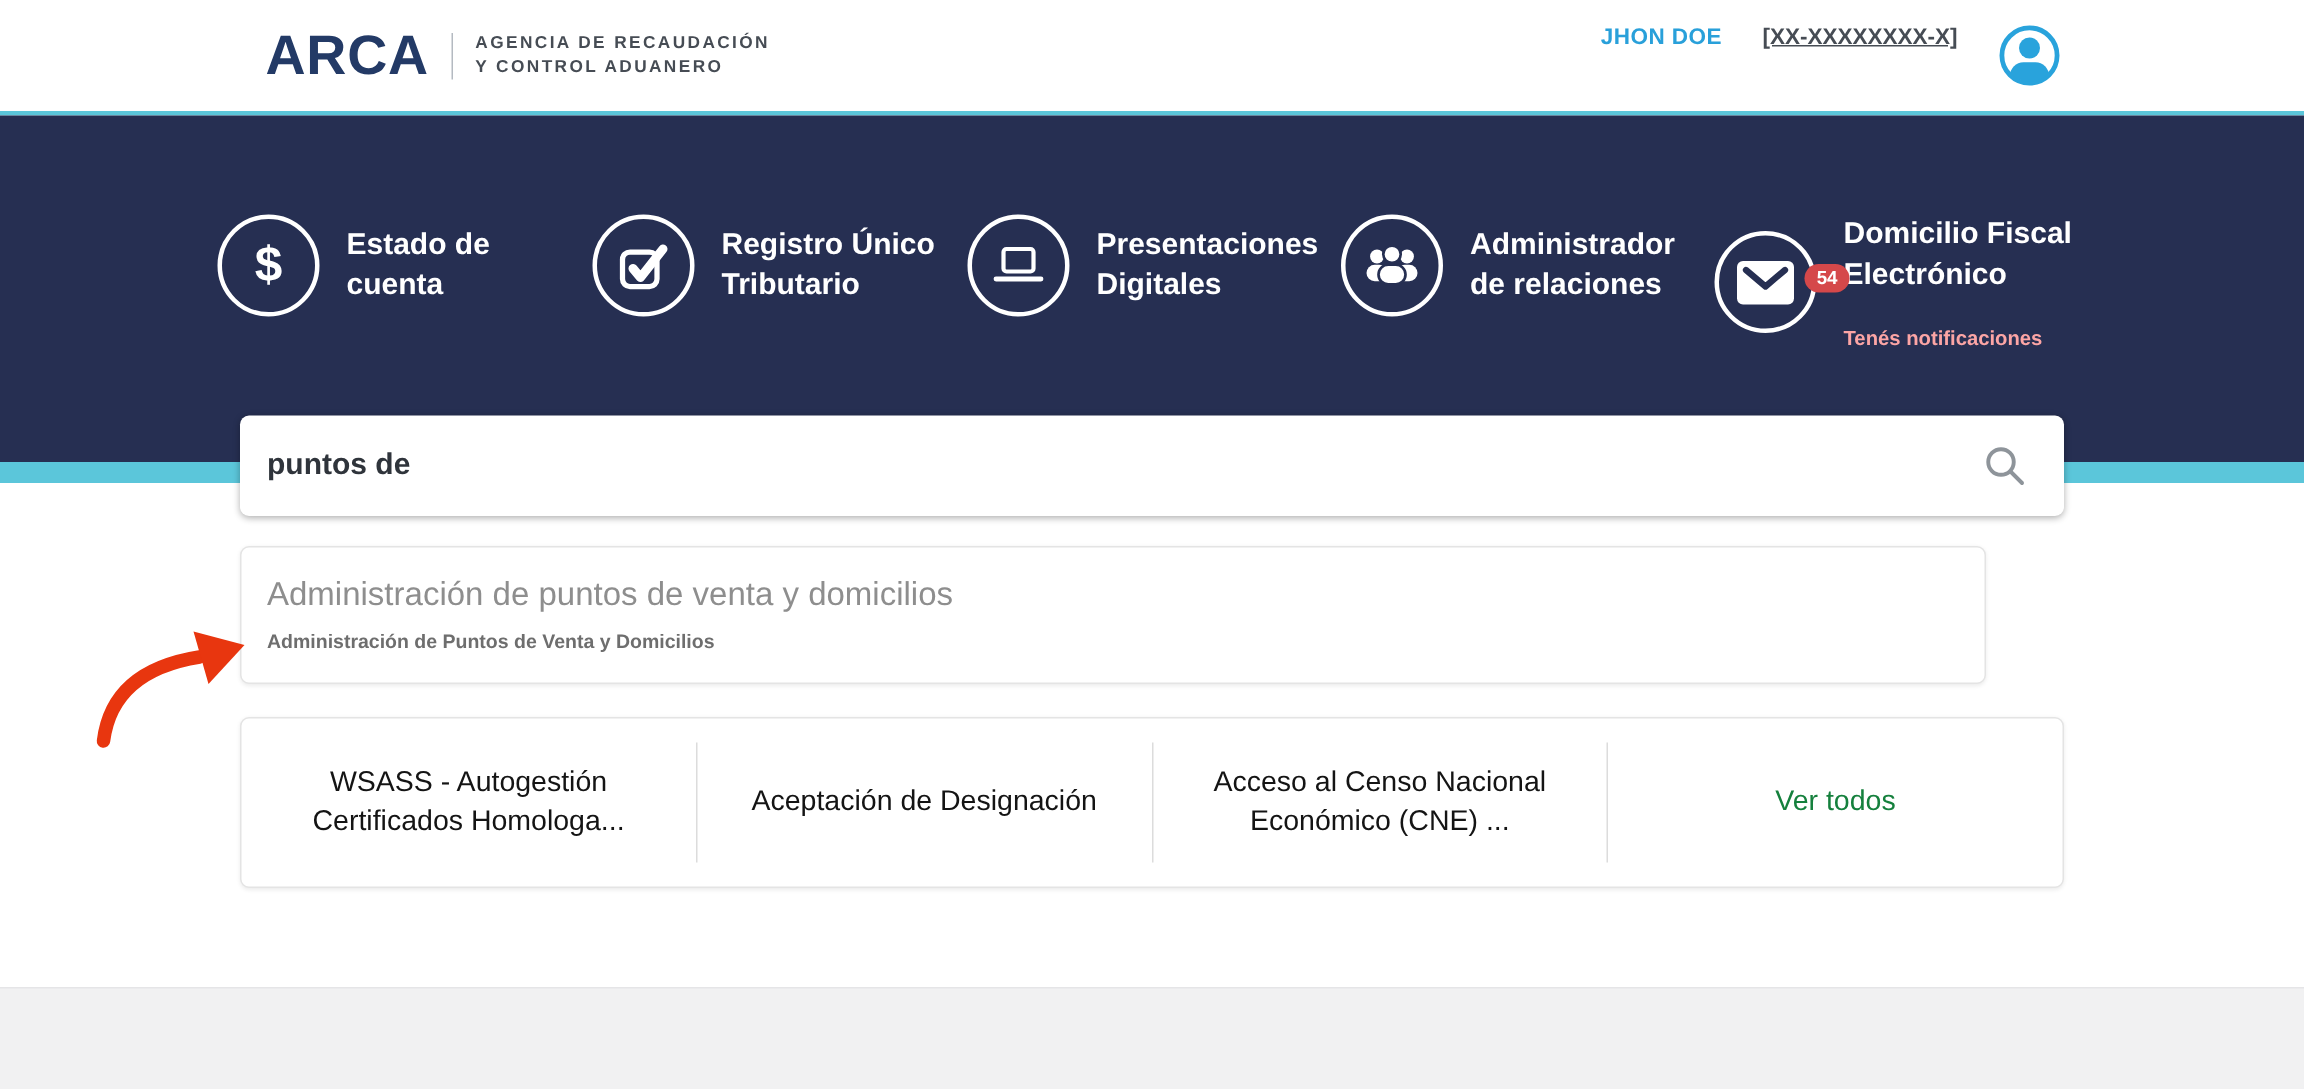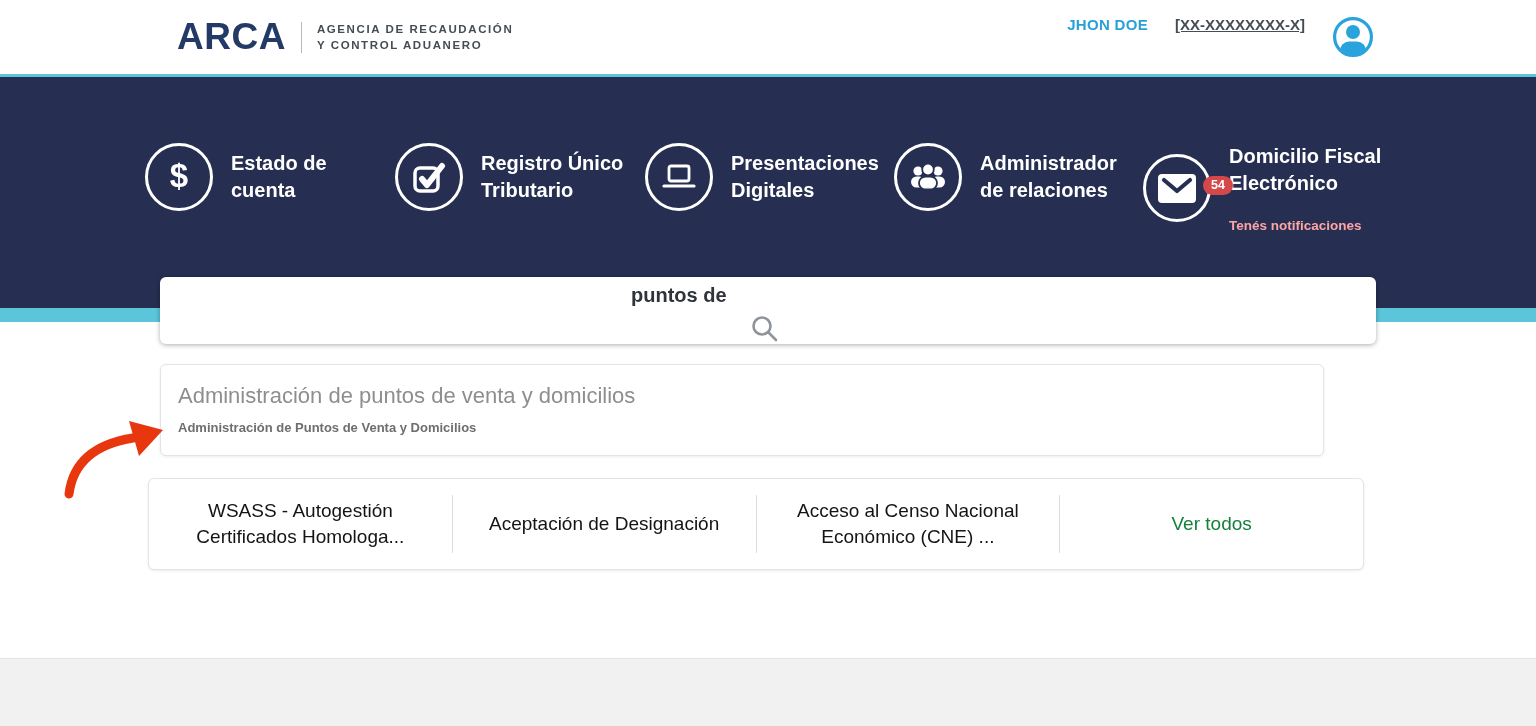--- a/index.html
+++ b/index.html
@@ -32,36 +32,36 @@
                 display:flex; align-items:center; justify-content:center; }
   .dollar { font-size:33px; font-weight:600; color:#fff; padding-bottom:2px; }
   .nav-label { color:#fff; font-size:20px; font-weight:600; line-height:1.35; }
   .nav-sublabel { color:#fca5a5; font-size:13.5px; font-weight:700; margin-top:21px; }
   .badge { position:absolute; top:2px; right:-22px; background:#d5484a; color:#fff;
            font-size:12.5px; font-weight:700; border-radius:11px; padding:3px 8px; line-height:1;margin-top:20px; }
 
   
   .search-bar { position:absolute; left:160px; top:277px; width:1216px; height:67px;
                 background:#fff; border-radius:6px; box-shadow:0 1px 5px rgba(0,0,0,.32);
-                display:flex; align-items:center; padding:0 24px 0 18px; z-index:5;flex-direction:column; }
+                display:flex; align-items:center; padding:0 24px 0 18px; z-index:5; }
   .search-input { flex:1; border:none; outline:none; background:transparent;
                   font-family:inherit; font-size:20px; font-weight:700; color:#2f343b; }
   .search-icon { display:flex; cursor:pointer; }
 
   
   .result-card { position:absolute; left:160px; top:364px; width:1164px; height:92px;
                  background:#fff; border:1px solid #e4e4e4; border-radius:6px;
                  box-shadow:0 1px 3px rgba(0,0,0,.08); padding:18px 20px 0 17px; cursor:pointer; z-index:3; }
   .result-title { font-size:22px; color:#8e8e8e; }
   .result-sub { margin-top:11px; font-size:13px; font-weight:700; color:#6e6e6e; }
 
   .arrow-annotation { position:absolute; left:55px; top:416px; z-index:6; }
 
   
-  .links-card { position:absolute; left:148px; top:478px; width:1216px; height:92px;
+  .links-card { position:absolute; left:160px; top:478px; width:1216px; height:114px;
                 background:#fff; border:1px solid #e4e4e4; border-radius:6px;
                 box-shadow:0 1px 3px rgba(0,0,0,.08); display:flex; align-items:stretch;
                 padding:16px 0; z-index:3; }
   .link-col { flex:1; display:flex; align-items:center; justify-content:center; text-align:center;
               border-right:1px solid #dcdcdc; padding:0 26px; font-size:19px; color:#141414;
               line-height:1.35; cursor:pointer; }
   .link-col:last-child { border-right:none; }
   .ver-todos { color:#15803d; }
 
   

